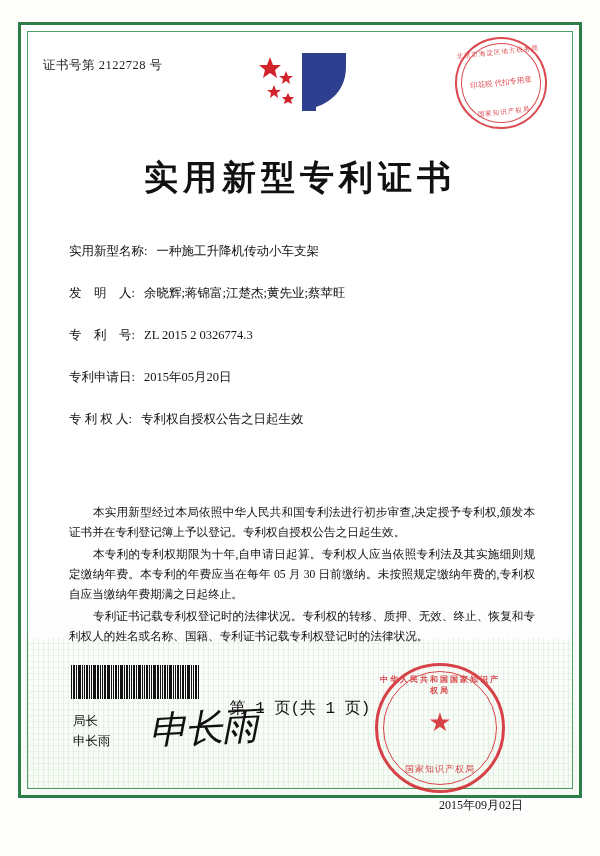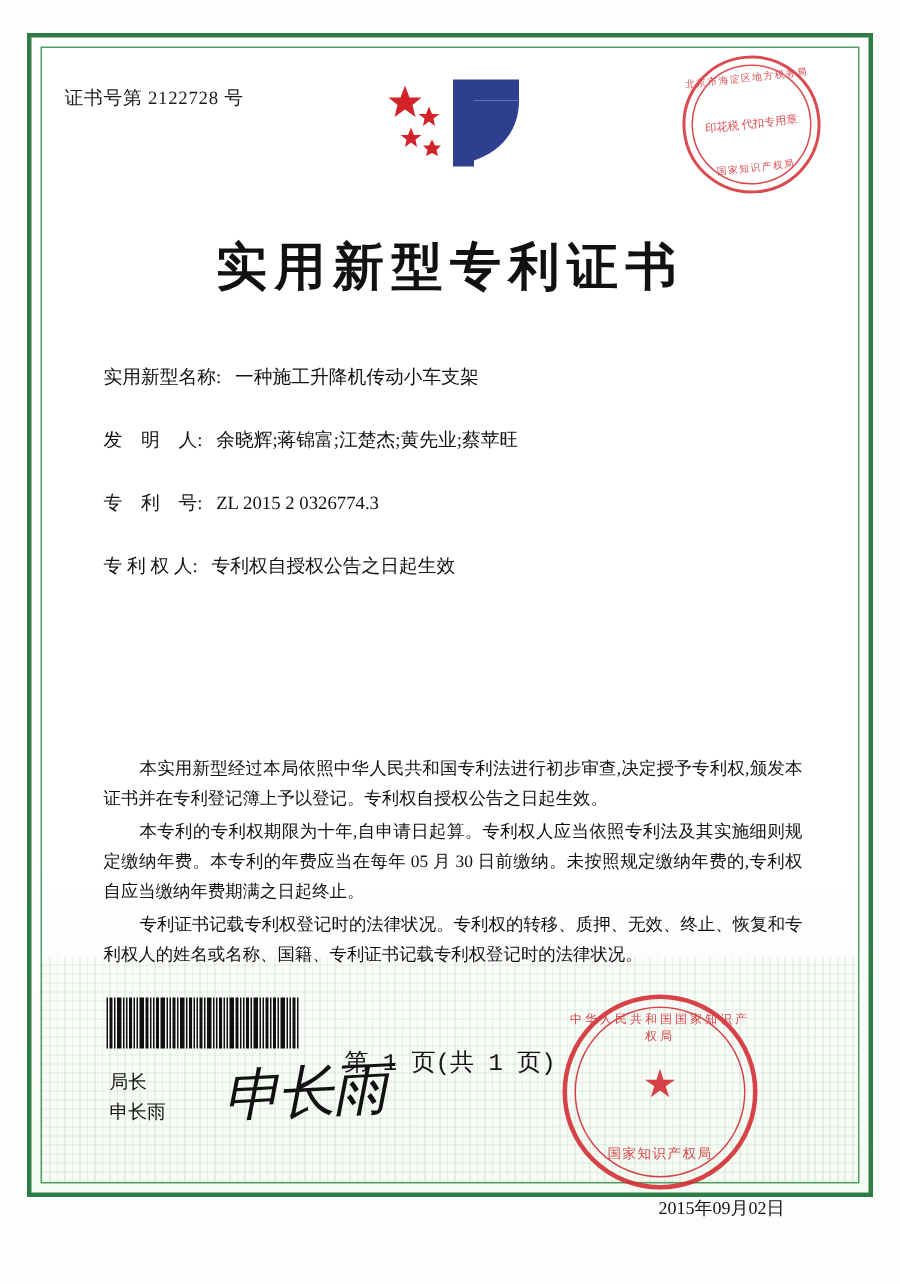--- a/index.html
+++ b/index.html
@@ -222,20 +222,21 @@
     font-size: 26px;
     line-height: 26px;
   }
   .seal .seal-text {
     position: absolute;
     left: 0; top: 8px;
     width: 100%;
     text-align: center;
     font-size: 8px;
     letter-spacing: 2px;
+    font-weight: bold;
   }
   .seal .seal-sub {
     position: absolute;
     left: 0; bottom: 14px;
     width: 100%;
     text-align: center;
     font-size: 9px;
     letter-spacing: 1px;
   }
 
@@ -308,20 +309,24 @@
         </div>
         <div class="field">
           <span class="k">发　明　人:</span>
           <span class="v">余晓辉;蒋锦富;江楚杰;黄先业;蔡苹旺</span>
         </div>
         <div class="field">
           <span class="k">专　利　号:</span>
           <span class="v">ZL 2015 2 0326774.3</span>
         </div>
         <div class="field">
+          <span class="k">专利申请日:</span>
+          <span class="v">2015年05月20日</span>
+        </div>
+        <div class="field">
           <span class="k">专 利 权 人:</span>
           <span class="v">专利权自授权公告之日起生效</span>
         </div>
       </div>
 
       <div class="paras">
         <p>本实用新型经过本局依照中华人民共和国专利法进行初步审查,决定授予专利权,颁发本证书并在专利登记簿上予以登记。专利权自授权公告之日起生效。</p>
         <p>本专利的专利权期限为十年,自申请日起算。专利权人应当依照专利法及其实施细则规定缴纳年费。本专利的年费应当在每年 05 月 30 日前缴纳。未按照规定缴纳年费的,专利权自应当缴纳年费期满之日起终止。</p>
         <p>专利证书记载专利权登记时的法律状况。专利权的转移、质押、无效、终止、恢复和专利权人的姓名或名称、国籍、专利证书记载专利权登记时的法律状况。</p>
       </div>

